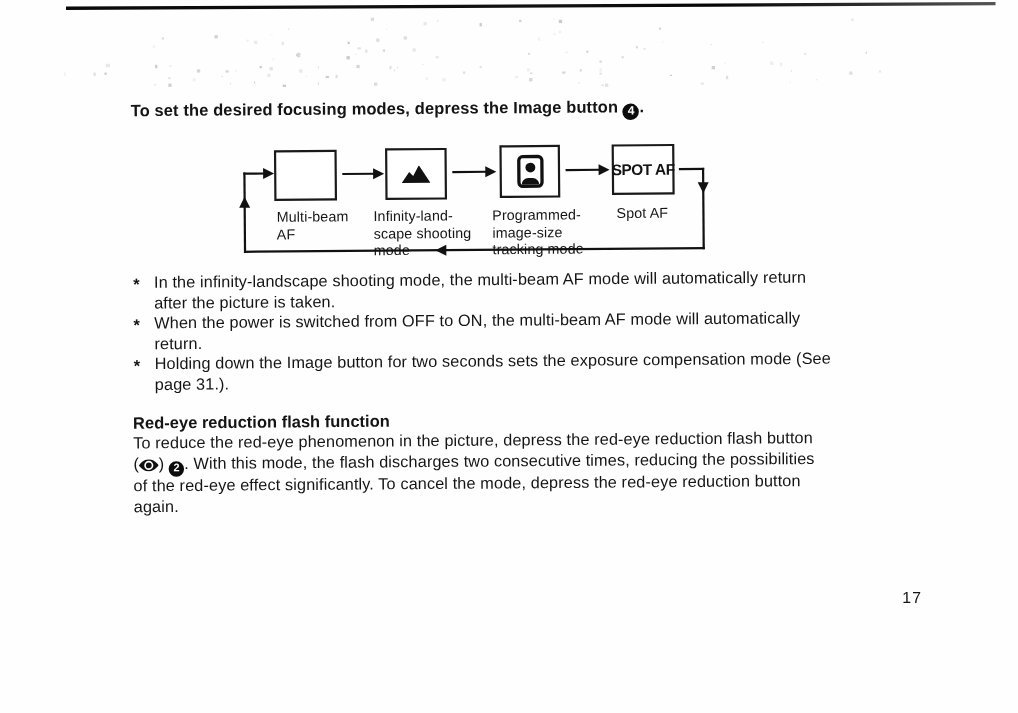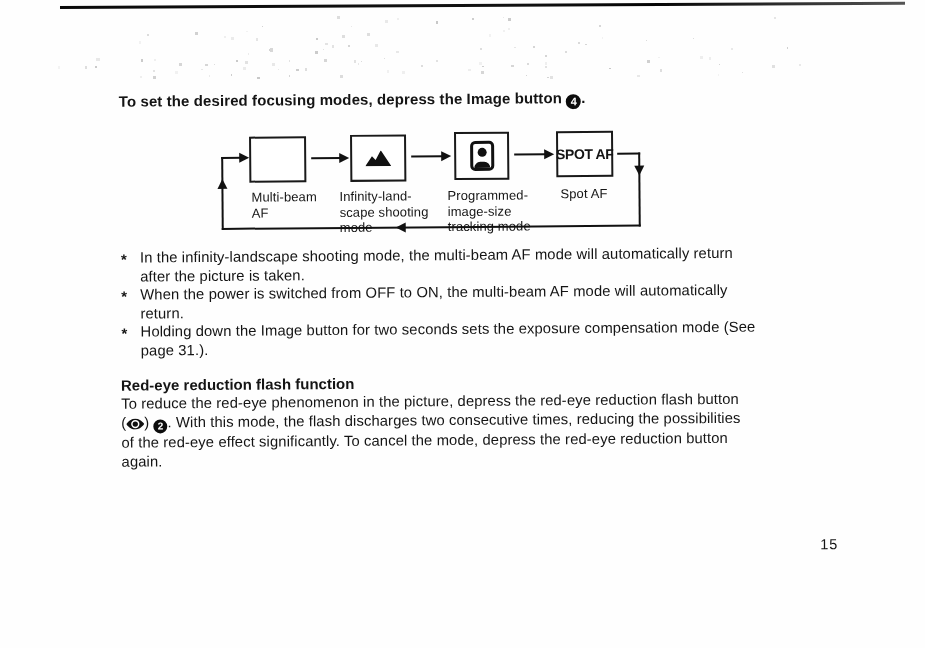--- a/index.html
+++ b/index.html
@@ -300,16 +300,16 @@
       <div class="redeye-heading">Red-eye reduction flash function</div>
       <div class="redeye-body"><span>To reduce the red-eye phenomenon in the picture, depress the red-eye reduction flash button
 (</span><span class="eye-icon"><svg width="18" height="11" viewBox="0 0 18 11">
               <path d="M9 0 C13.5 0 17 4.2 18 5.5 C17 6.8 13.5 11 9 11 C4.5 11 1 6.8 0 5.5 C1 4.2 4.5 0 9 0 Z" fill="#111"></path>
               <circle cx="9" cy="5.5" r="3.4" fill="none" stroke="#fff" stroke-width="1.5"></circle>
             </svg></span><span>) </span><span class="badge small">2</span><span>. With this mode, the flash discharges two consecutive times, reducing the possibilities
 of the red-eye effect significantly. To cancel the mode, depress the red-eye reduction button
 again.</span></div>
     </div>
 
-    <div class="page-number">15</div>
+    <div class="page-number">17</div>
 
   </div>
 </div>
 
 </body></html>

